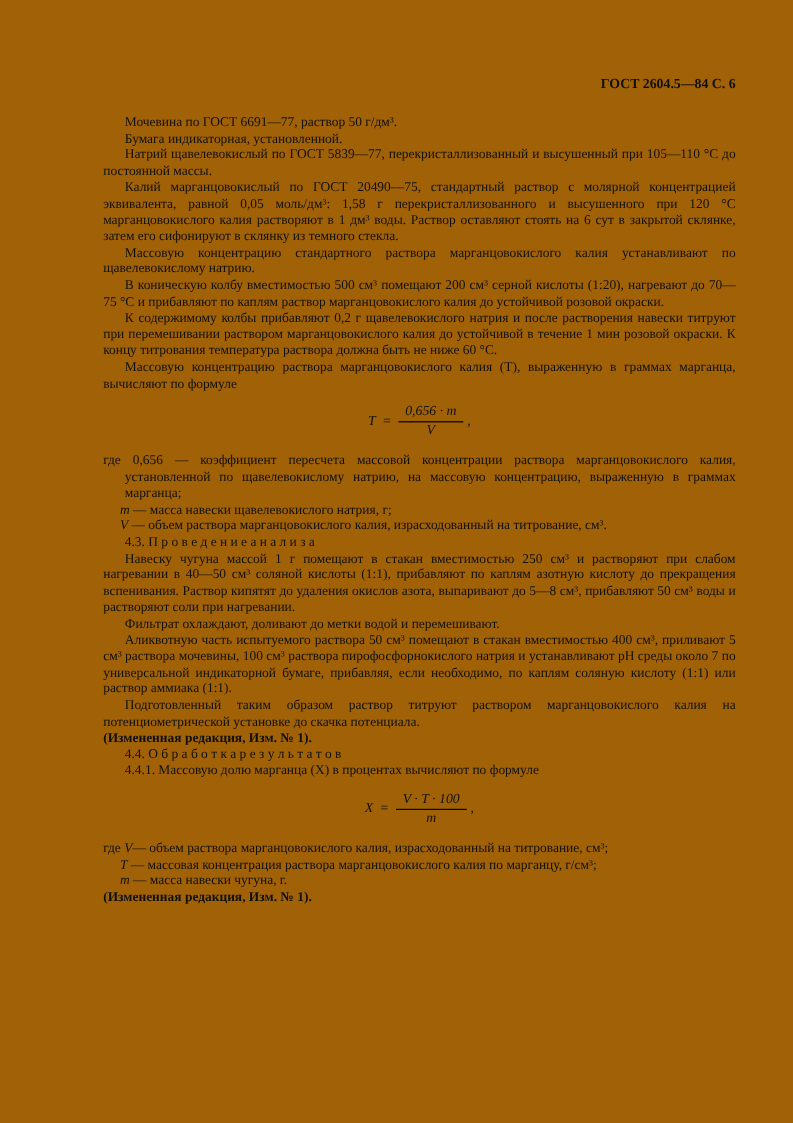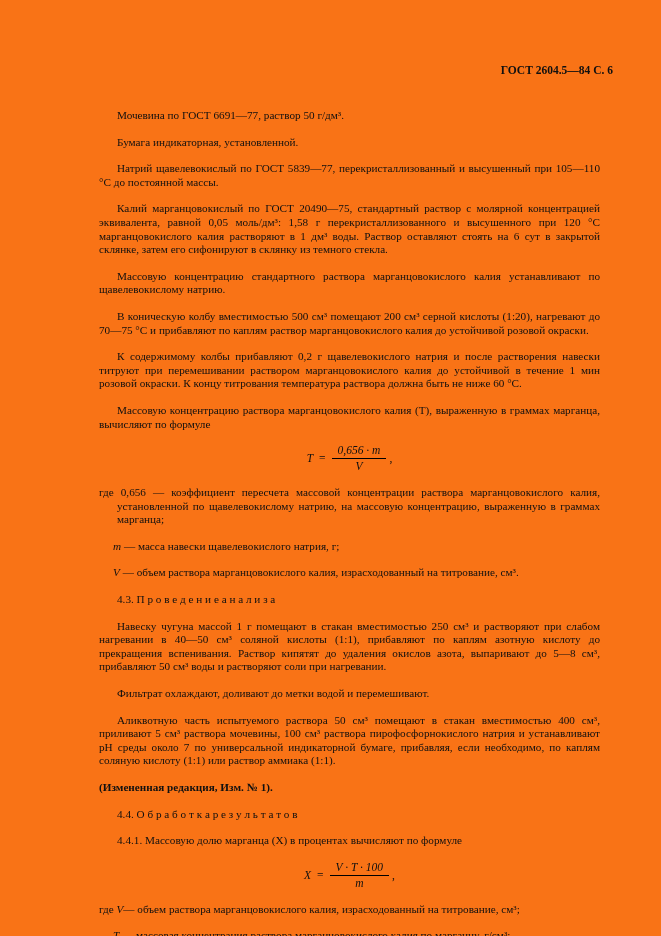--- a/index.html
+++ b/index.html
@@ -1,21 +1,21 @@
 <!DOCTYPE html>
 <html><head>
 <meta charset="utf-8">
 <style>
   * { box-sizing: border-box; }
   html, body { margin: 0; padding: 0; background: #ffffff; }
   .page {
     position: relative;
     width: 661px;
     height: 936px;
-    background: #f97316;
+    background: #a16207;
     font-family: "Liberation Serif", "DejaVu Serif", serif;
     color: #101010;
     overflow: hidden;
   }
   .page-header {
     position: absolute;
     top: 64px;
     left: 86px;
     width: 527px;
     text-align: right;
@@ -23,21 +23,21 @@
     font-size: 11.5px;
   }
   .content {
     position: absolute;
     top: 96px;
     left: 86px;
     width: 527px;
     font-size: 11.2px;
     line-height: 13.6px;
   }
-  .content p { margin: 13px; text-align: justify; text-indent: 18px; }
+  .content p { margin: 0; text-align: justify; text-indent: 18px; }
   .content p.no-indent { text-indent: 0; }
   .content p.hang { padding-left: 18px; text-indent: -18px; }
   .content p.def { text-indent: 0; padding-left: 14px; text-align: left; }
   .content p.bold { font-weight: 700; }
   .var { font-style: italic; }
   .formula {
     display: flex;
     justify-content: center;
     align-items: center;
     margin: 10px 0 12px 0;
@@ -89,20 +89,21 @@
     </div>
 
     <p class="hang">где 0,656 — коэффициент пересчета массовой концентрации раствора марганцовокислого калия, установленной по щавелевокислому натрию, на массовую концентрацию, выраженную в граммах марганца;</p>
     <p class="def"><span class="var">m</span><span> — масса навески щавелевокислого натрия, г;</span></p>
     <p class="def"><span class="var">V</span><span> — объем раствора марганцовокислого калия, израсходованный на титрование, см³.</span></p>
 
     <p>4.3. П р о в е д е н и е   а н а л и з а</p>
     <p>Навеску чугуна массой 1 г помещают в стакан вместимостью 250 см³ и растворяют при слабом нагревании в 40—50 см³ соляной кислоты (1:1), прибавляют по каплям азотную кислоту до прекращения вспенивания. Раствор кипятят до удаления окислов азота, выпаривают до 5—8 см³,  прибавляют 50 см³ воды и растворяют соли при нагревании.</p>
     <p>Фильтрат охлаждают, доливают до метки водой и перемешивают.</p>
     <p>Аликвотную часть испытуемого раствора 50 см³ помещают в стакан вместимостью 400 см³, приливают 5 см³  раствора мочевины, 100 см³ раствора  пирофосфорнокислого  натрия  и  устанавливают pH среды около 7 по универсальной индикаторной бумаге, прибавляя, если необходимо, по каплям соляную кислоту (1:1) или раствор аммиака (1:1).</p>
+    <p>Подготовленный таким образом раствор титруют раствором марганцовокислого калия на потенциометрической установке до скачка потенциала.</p>
     <p class="bold no-indent">(Измененная редакция, Изм. № 1).</p>
 
     <p>4.4. О б р а б о т к а   р е з у л ь т а т о в</p>
     <p>4.4.1. Массовую долю марганца (X) в процентах вычисляют по формуле</p>
 
     <div class="formula">
       <span class="f-var">X</span>
       <span class="f-eq">=</span>
       <span class="frac">
         <span class="num">V · T · 100</span>

